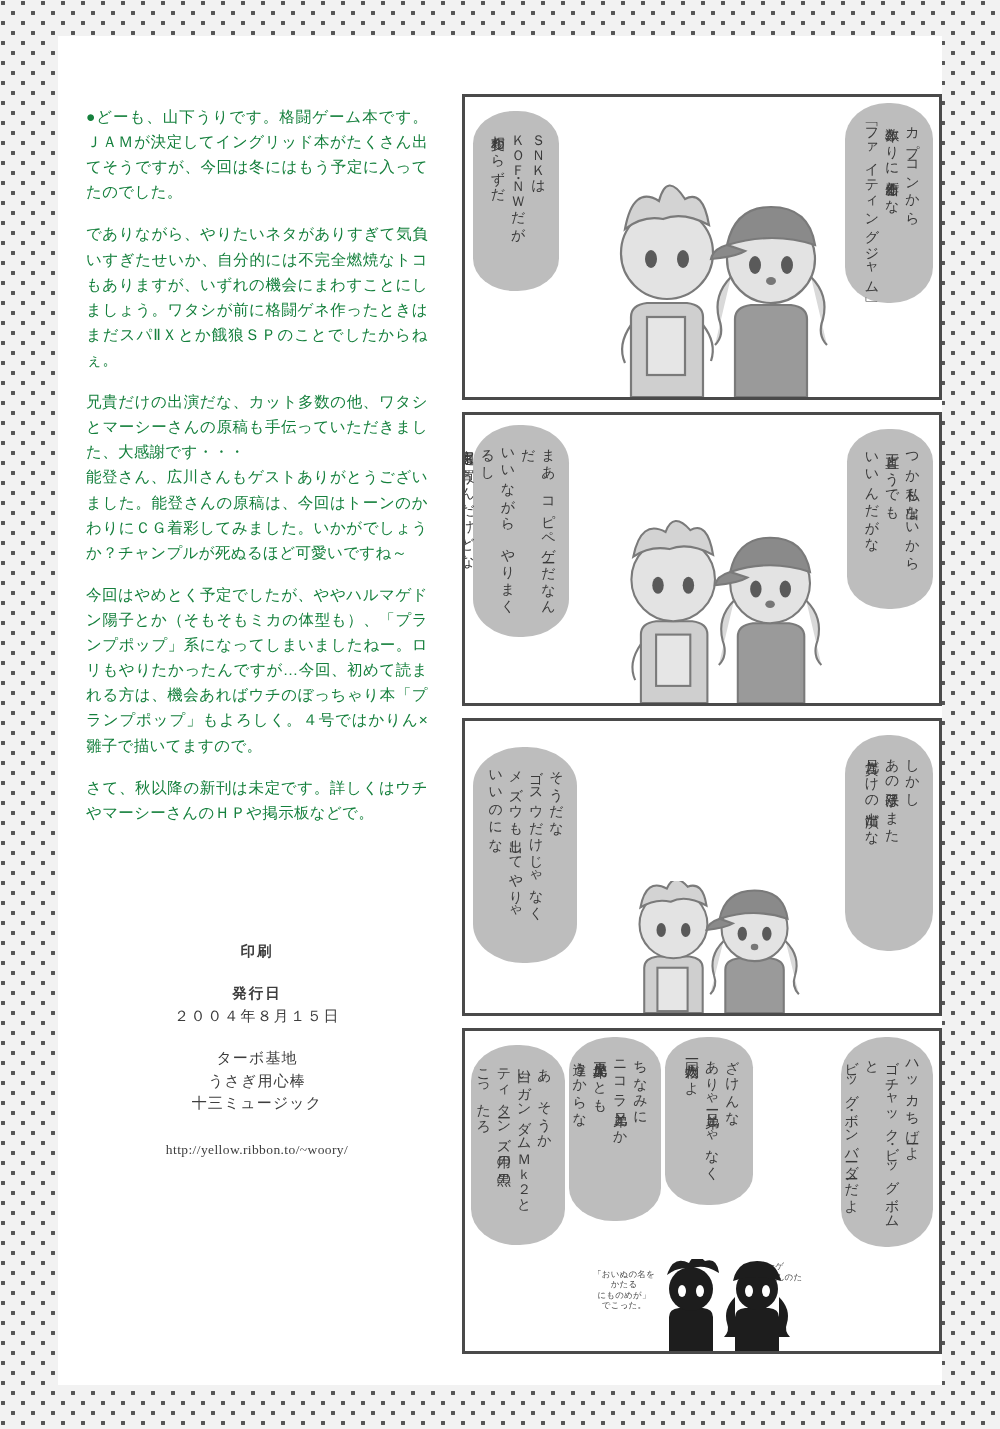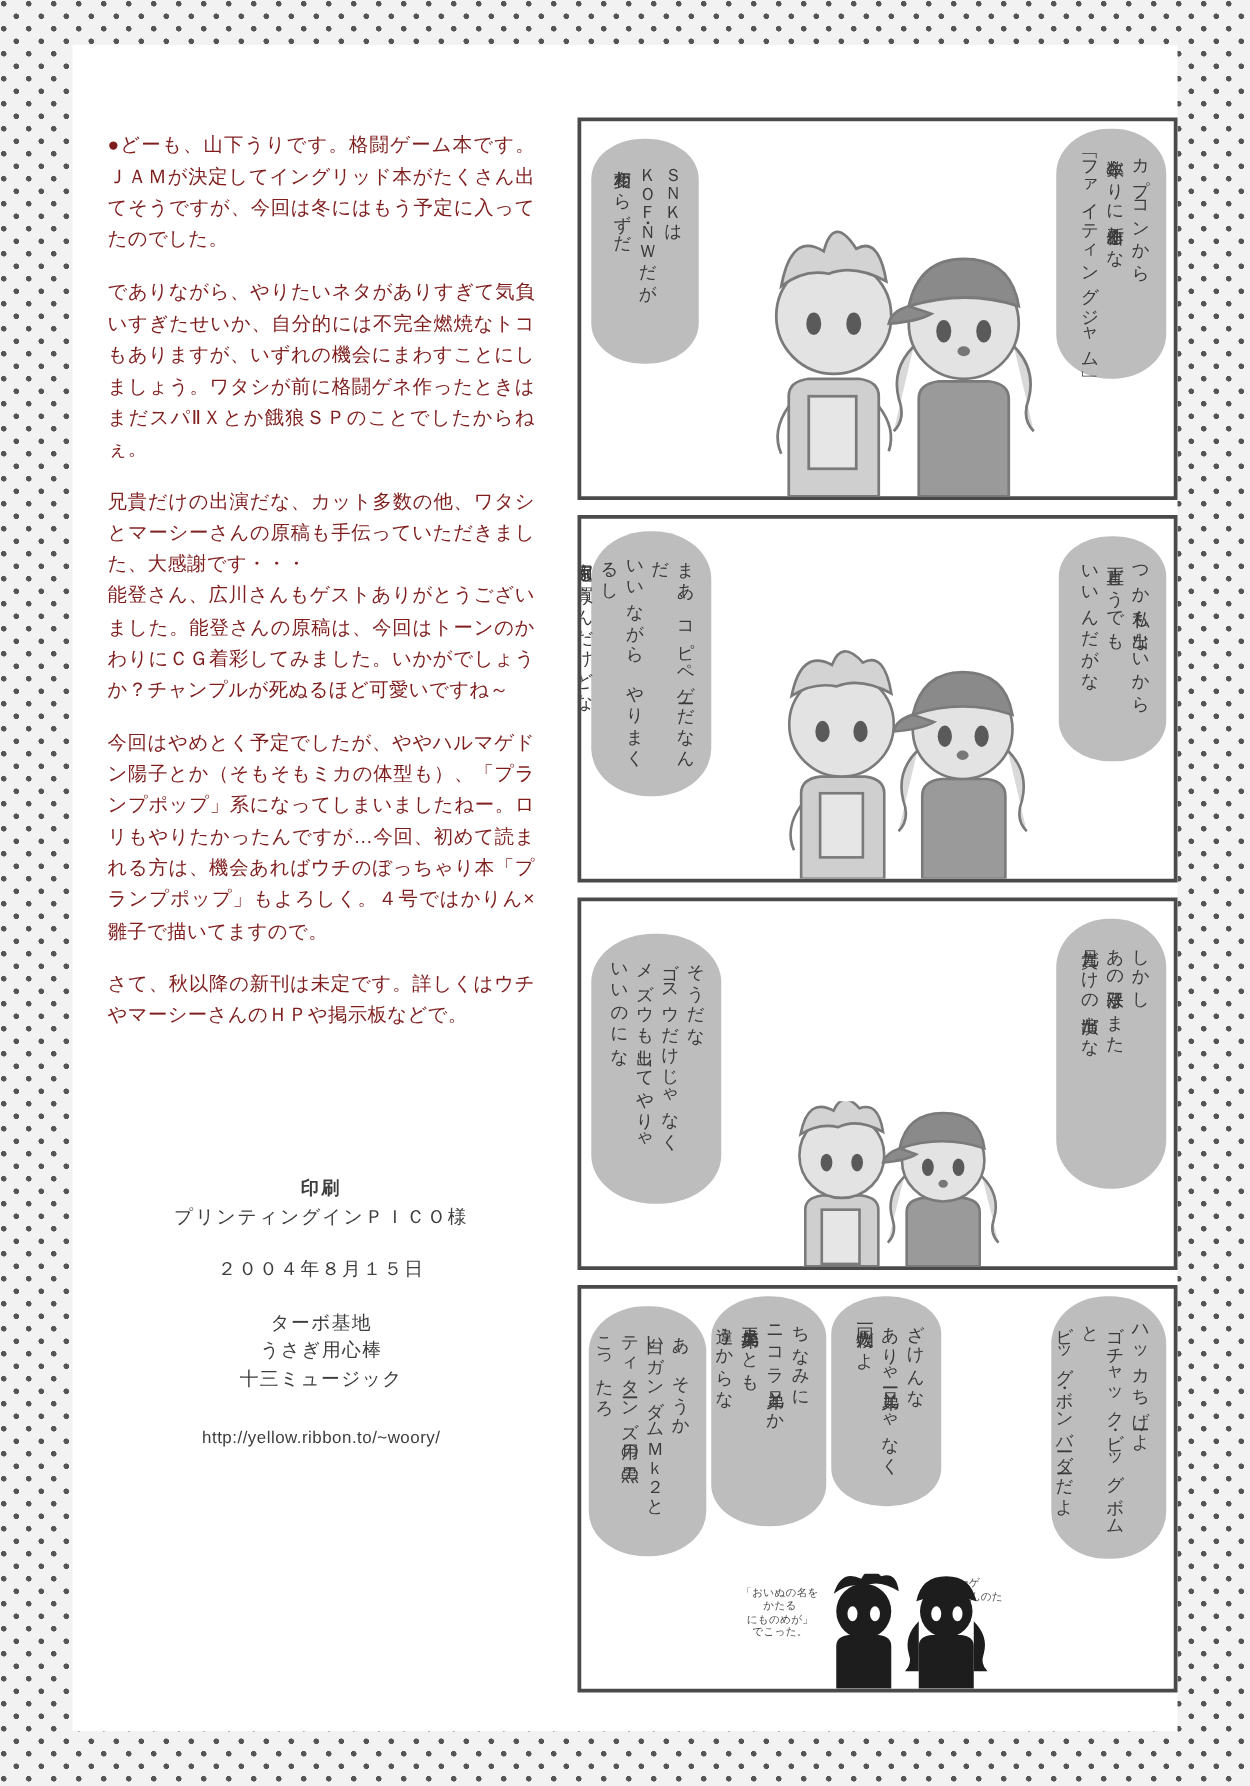--- a/index.html
+++ b/index.html
@@ -24,42 +24,42 @@
     left:58px;top:36px;right:58px;bottom:44px;
     background:#ffffff;
   }
 
   
   .afterword{
     position:absolute;
     left:28px; top:68px; width:342px;
     font-size:15.5px;
     line-height:1.62;
-    color:#7f1d1d;
+    color:#15803d;
     letter-spacing:0.3px;
     text-align:justify;
   }
   .afterword p{margin:0 0 17px 0;}
 
   
   .colophon{
     position:absolute;
     left:28px; top:885px; width:342px;
     text-align:center;
     color:#3d3d3d;
     font-size:15px;
     line-height:1.5;
   }
   .colophon .block{margin-bottom:20px;}
   .colophon .label{font-weight:bold;letter-spacing:2px;font-size:14.5px;margin-top:20px;}
   .colophon .value{letter-spacing:1.6px;}
   .colophon .value.small{letter-spacing:1.1px;}
   .urlblock{
     margin-top:24px;
-    font-family:Liberation Sans, sans-serif;
+    font-family:Liberation Serif, serif;
     font-size:13.5px;
     line-height:1.65;
     letter-spacing:0.4px;
     color:#3d3d3d;
   }
 
   
   .panels{
     position:absolute;
     left:404px; top:58px; width:480px;
@@ -115,23 +115,23 @@
       <p>でありながら、やりたいネタがありすぎて気負いすぎたせいか、自分的には不完全燃焼なトコもありますが、いずれの機会にまわすことにしましょう。ワタシが前に格闘ゲネ作ったときはまだスパⅡＸとか餓狼ＳＰのことでしたからねぇ。</p>
       <p style="white-space:pre-line">兄貴だけの出演だな、カット多数の他、ワタシとマーシーさんの原稿も手伝っていただきました、大感謝です・・・
 能登さん、広川さんもゲストありがとうございました。能登さんの原稿は、今回はトーンのかわりにＣＧ着彩してみました。いかがでしょうか？チャンプルが死ぬるほど可愛いですね～</p>
       <p>今回はやめとく予定でしたが、ややハルマゲドン陽子とか（そもそもミカの体型も）、「プランプポップ」系になってしまいましたねー。ロリもやりたかったんですが…今回、初めて読まれる方は、機会あればウチのぼっちゃり本「プランプポップ」もよろしく。４号ではかりん×雛子で描いてますので。</p>
       <p>さて、秋以降の新刊は未定です。詳しくはウチやマーシーさんのＨＰや掲示板などで。</p>
     </div>
 
     <div class="colophon">
       <div class="block">
         <div class="label">印刷</div>
-        <div class="value">プリンティングインＰＩＣＯ様</div>
       </div>
       <div class="block">
+        <div class="label">発行日</div>
         <div class="value">２００４年８月１５日</div>
       </div>
       <div class="block">
         <div class="value small" style="white-space:pre-line">ターボ基地
 うさぎ用心棒
 十三ミュージック</div>
       </div>
       <div class="urlblock">
         <div>http://yellow.ribbon.to/~woory/</div>
       </div>

